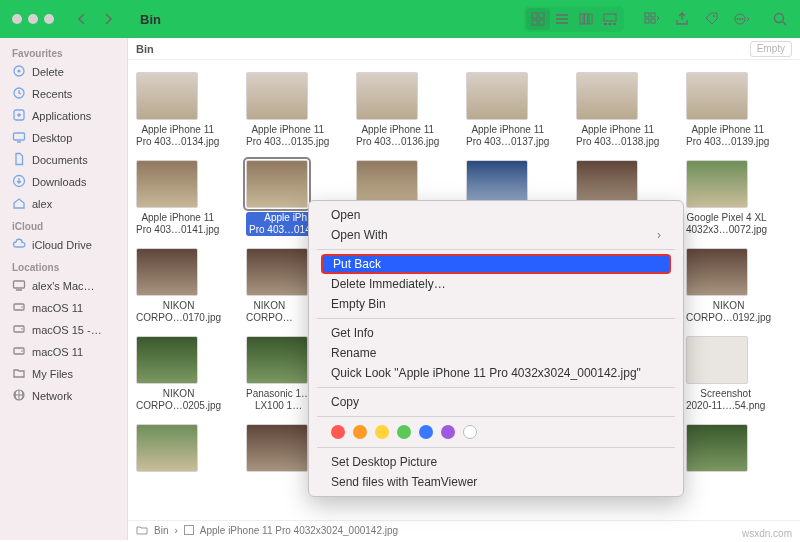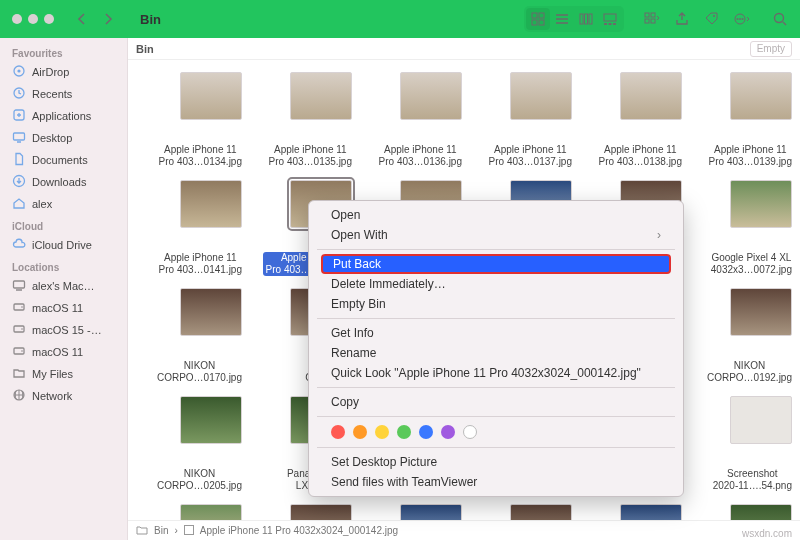--- a/index.html
+++ b/index.html
@@ -18,21 +18,21 @@
   .sidebar { width:128px; background:#f4ecef; padding:4px 0 4px 6px; overflow:hidden; color:#555; }
   .sb-head { font-size:10px; color:#9b9296; font-weight:600; padding:6px 6px 2px 6px; }
   .sb-item { display:flex; align-items:center; gap:6px; padding:3px 6px; color:#444; border-radius:4px; white-space:nowrap; overflow:hidden; text-overflow:ellipsis;}
   .sb-item svg { flex-shrink:0; }
   .main { flex:1; display:flex; flex-direction:column; background:#fff; border-left:1px solid #e6dde0;}
   .loc-bar { height:22px; display:flex; align-items:center; padding:0 8px; border-bottom:1px solid #eee; }
   .loc-title { font-size:11px; font-weight:600; color:#555;}
   .empty-btn { margin-left:auto; font-size:10px; color:#b8b2b4; border:1px solid #e0d8db; border-radius:3px; padding:0 6px; line-height:14px;}
   .grid { flex:1; padding:8px 6px 0 6px; overflow:hidden; position:relative;}
   .row { display:flex; justify-content:space-around; }
-  .cell { width:110px; display:flex; flex-direction:column; align-items:flex-end; padding:4px 2px 8px 2px;gap:20px;}
+  .cell { width:110px; display:flex; flex-direction:column; align-items:flex-start; padding:4px 2px 8px 2px;}
   .thumb { width:62px; height:48px; border:1px solid #d8d2d4; border-radius:2px; background:#ddd;}
   .cap { margin-top:4px; text-align:center; font-size:10px; color:#444; line-height:12px; max-width:104px;}
   .cell.sel .thumb { outline:2px solid #8a8488; outline-offset:1px; }
   .cell.sel .cap { background:#3f6bd8; color:#fff; border-radius:3px; padding:0 3px;}
   .path { height:20px; border-top:1px solid #eee; display:flex; align-items:center; gap:6px; padding:0 8px; font-size:10px; color:#777;}
   .watermark { position:absolute; right:8px; bottom:3px; font-size:10px; color:#b7b3b5;}
   
   .ctx { position:absolute; left:308px; top:200px; width:376px; background:#f5f1f3; border:1px solid #c8c1c4; border-radius:6px; box-shadow:0 8px 24px rgba(0,0,0,.25); padding:4px 8px; font-size:12px; color:#333;}
   .ctx-item { padding:3px 14px; display:flex; align-items:center; white-space:nowrap; }
   .ctx-item.hl { background:#2760ff; color:#fff; margin:0 4px; border-radius:4px; border:2px solid #e03030; padding:1px 10px;}
@@ -144,21 +144,21 @@
 
   <div class="body">
 
     <div class="sidebar" id="sidebar">
         <div class="sb-head">Favourites</div>
         <div class="sb-item">
           <span><svg width="14" height="14" viewBox="0 0 14 14">
               <circle cx="7" cy="7" r="5" fill="none" stroke="#77a9e8" stroke-width="1.3"></circle>
               <circle cx="7" cy="7" r="1.6" fill="#77a9e8"></circle>
             </svg></span>
-          <span>AirDrop</span>
+          <span>Delete</span>
         </div>
         <div class="sb-item">
           <span><svg width="14" height="14" viewBox="0 0 14 14">
               <circle cx="7" cy="7" r="5" fill="none" stroke="#77a9e8" stroke-width="1.3"></circle>
               <path d="M7 4v3l2 1" stroke="#77a9e8" stroke-width="1.3" fill="none"></path>
             </svg></span>
           <span>Recents</span>
         </div>
         <div class="sb-item">
           <span><svg width="14" height="14" viewBox="0 0 14 14">

